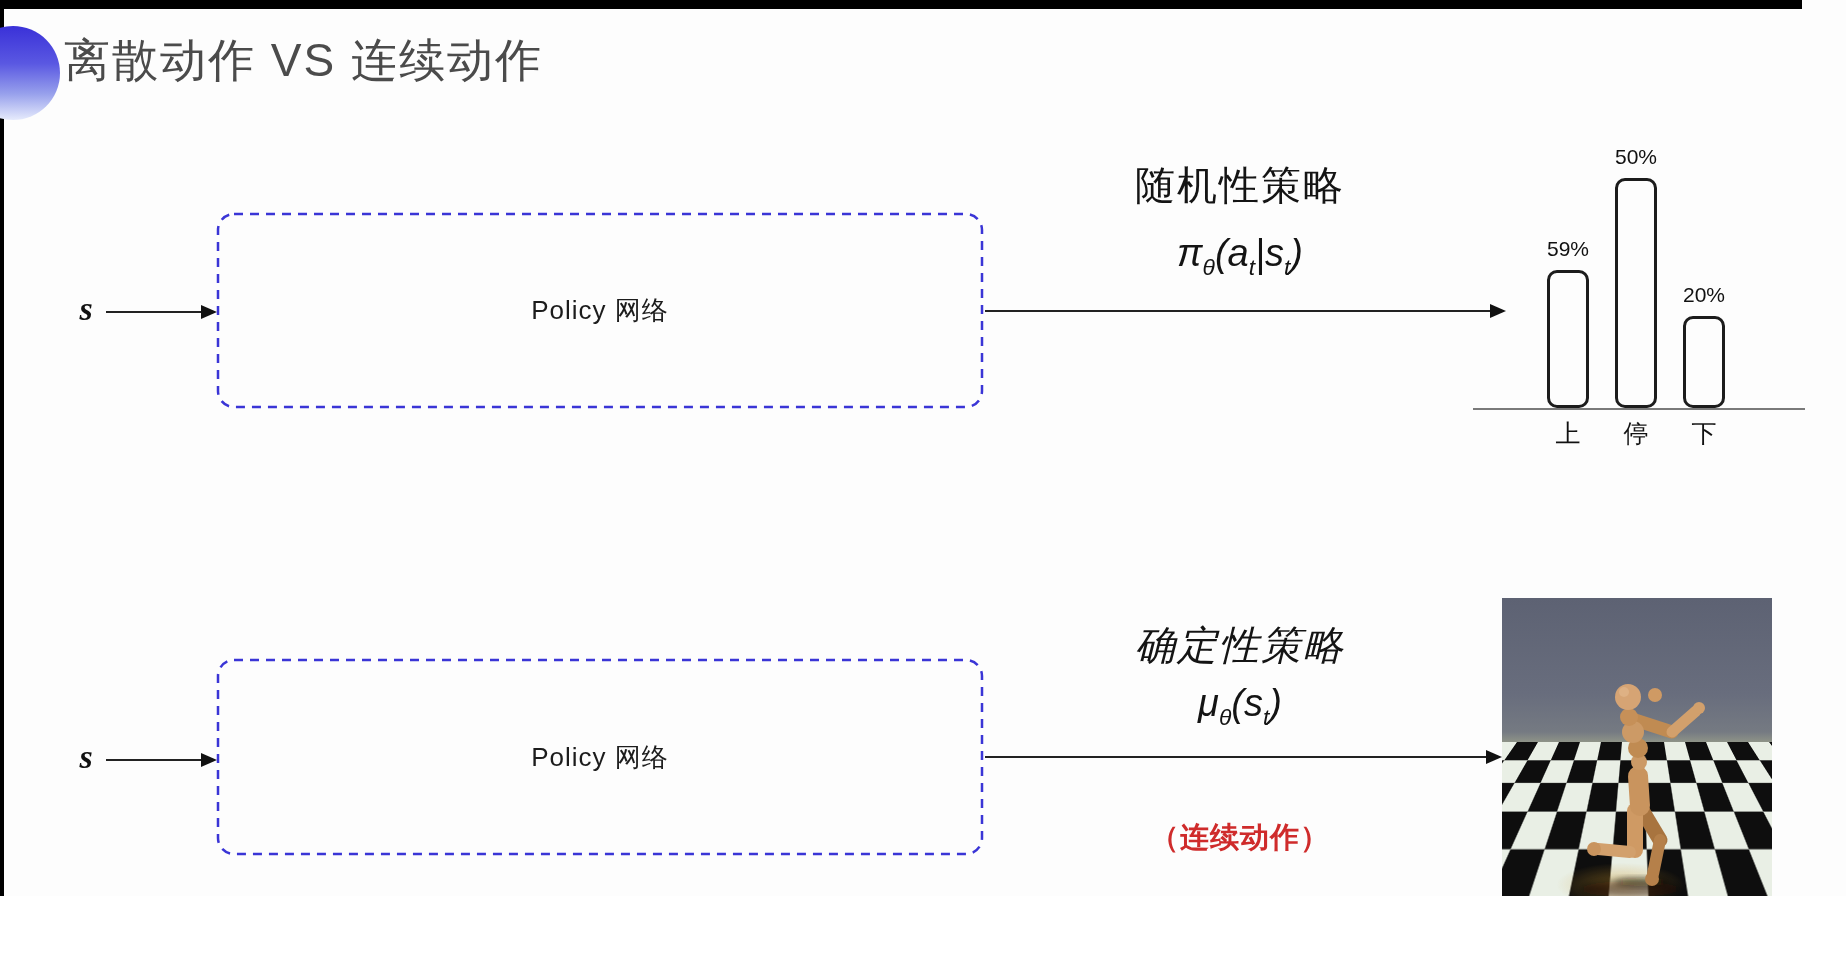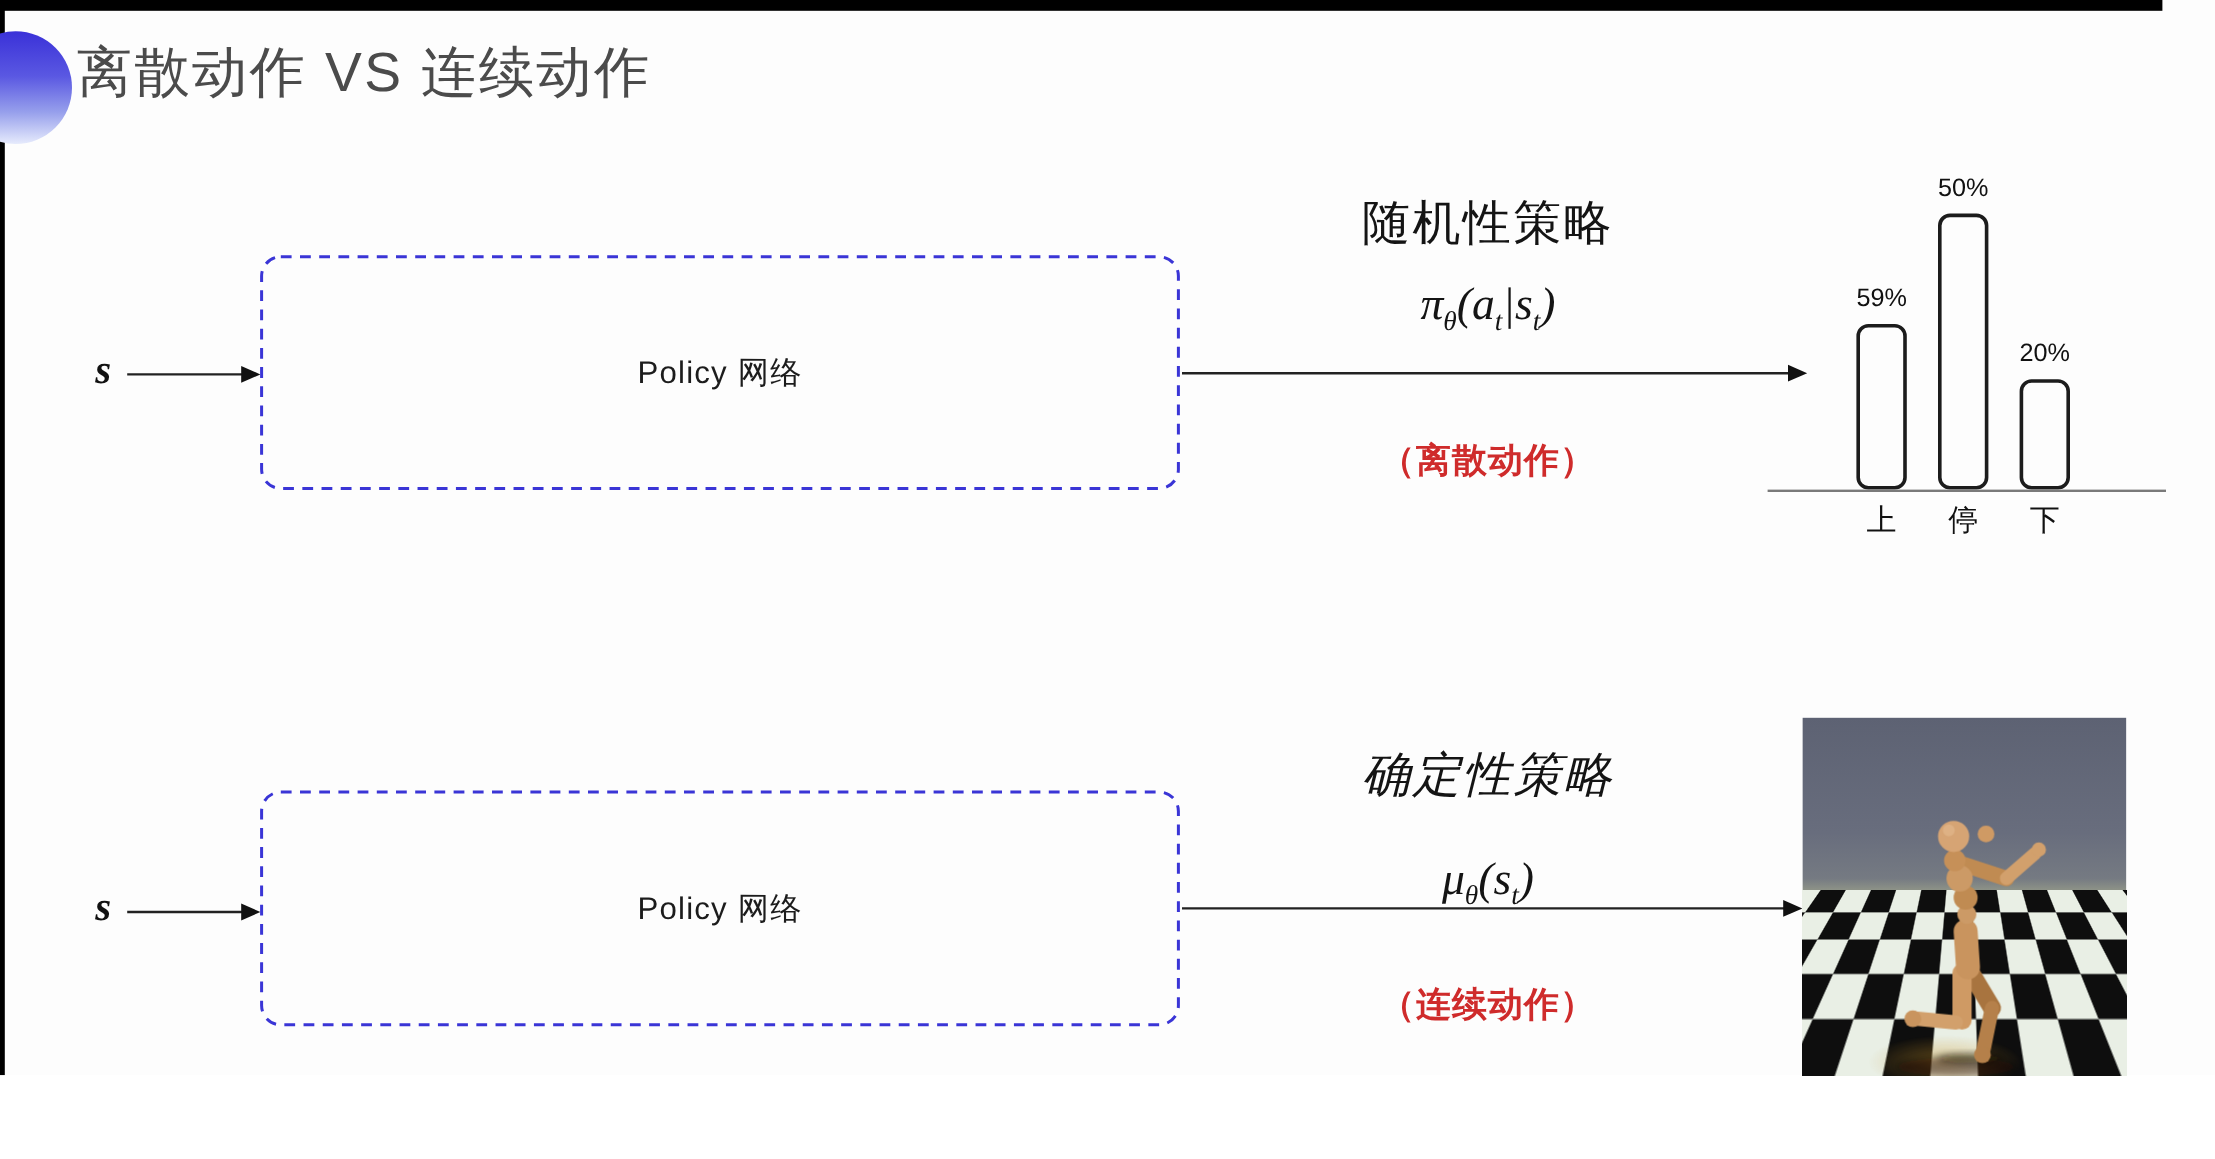--- a/index.html
+++ b/index.html
@@ -44,26 +44,26 @@
   .box-b{left:216px;top:658px;width:768px;height:198px;}
   .policy-box svg{position:absolute;inset:0;}
   .policy-box .box-label{position:relative;font-size:26px;color:#1c1c1c;letter-spacing:1px;}
 
   
   .annot{position:absolute;left:1040px;width:400px;text-align:center;}
   .policy-name{font-size:40px;font-weight:500;color:#141414;letter-spacing:2px;}
   .pn-a{top:158px;}
   .pn-b{top:618px;font-style:italic;}
   .formula{
-    font-family:Liberation Serif, serif;font-style:italic;
+    font-family:Liberation Sans, sans-serif;font-style:italic;
     font-size:38px;color:#141414;
   }
   .formula sub{font-size:0.6em;font-style:italic;}
   .f-a{top:232px;}
-  .f-b{top:682px;margin-top:29px;}
+  .f-b{top:682px;}
   .action-note{font-size:29px;font-weight:700;letter-spacing:1px;}
   .an-a{top:364px;}
   .an-b{top:818px;}
 
   
   .chart-bars{
     position:absolute;left:1547px;top:130px;width:178px;height:278px;
     display:flex;justify-content:space-between;align-items:flex-end;
   }
   .bar-col{width:42px;display:flex;flex-direction:column;align-items:center;justify-content:flex-end;margin-top:23px;}
@@ -121,21 +121,20 @@
     <span class="box-label">Policy 网络</span>
   </div>
 
   <svg class="arrow-svg out-a" width="522" height="16">
     <line x1="0" y1="8" x2="506" y2="8" stroke="#222" stroke-width="2"></line>
     <polygon points="505,1 521,8 505,15" fill="#111"></polygon>
   </svg>
 
   <div class="annot policy-name pn-a">随机性策略</div>
   <div class="annot formula f-a"><span>π</span><sub>θ</sub><span>(</span><span>a</span><sub>t</sub><span>|</span><span>s</span><sub>t</sub><span>)</span></div>
-  <div class="annot action-note an-a" style="color:#cf2b2b;">（离散动作）</div>
 
   <div class="chart-bars" id="chart-bars">
       <div class="bar-col">
         <div class="bar-value">59%</div>
         <div class="bar-rect" style="height: 138px; border-color: rgb(28, 28, 28);"></div>
       </div>
       <div class="bar-col">
         <div class="bar-value">50%</div>
         <div class="bar-rect" style="height: 230px; border-color: rgb(28, 28, 28);"></div>
       </div>

